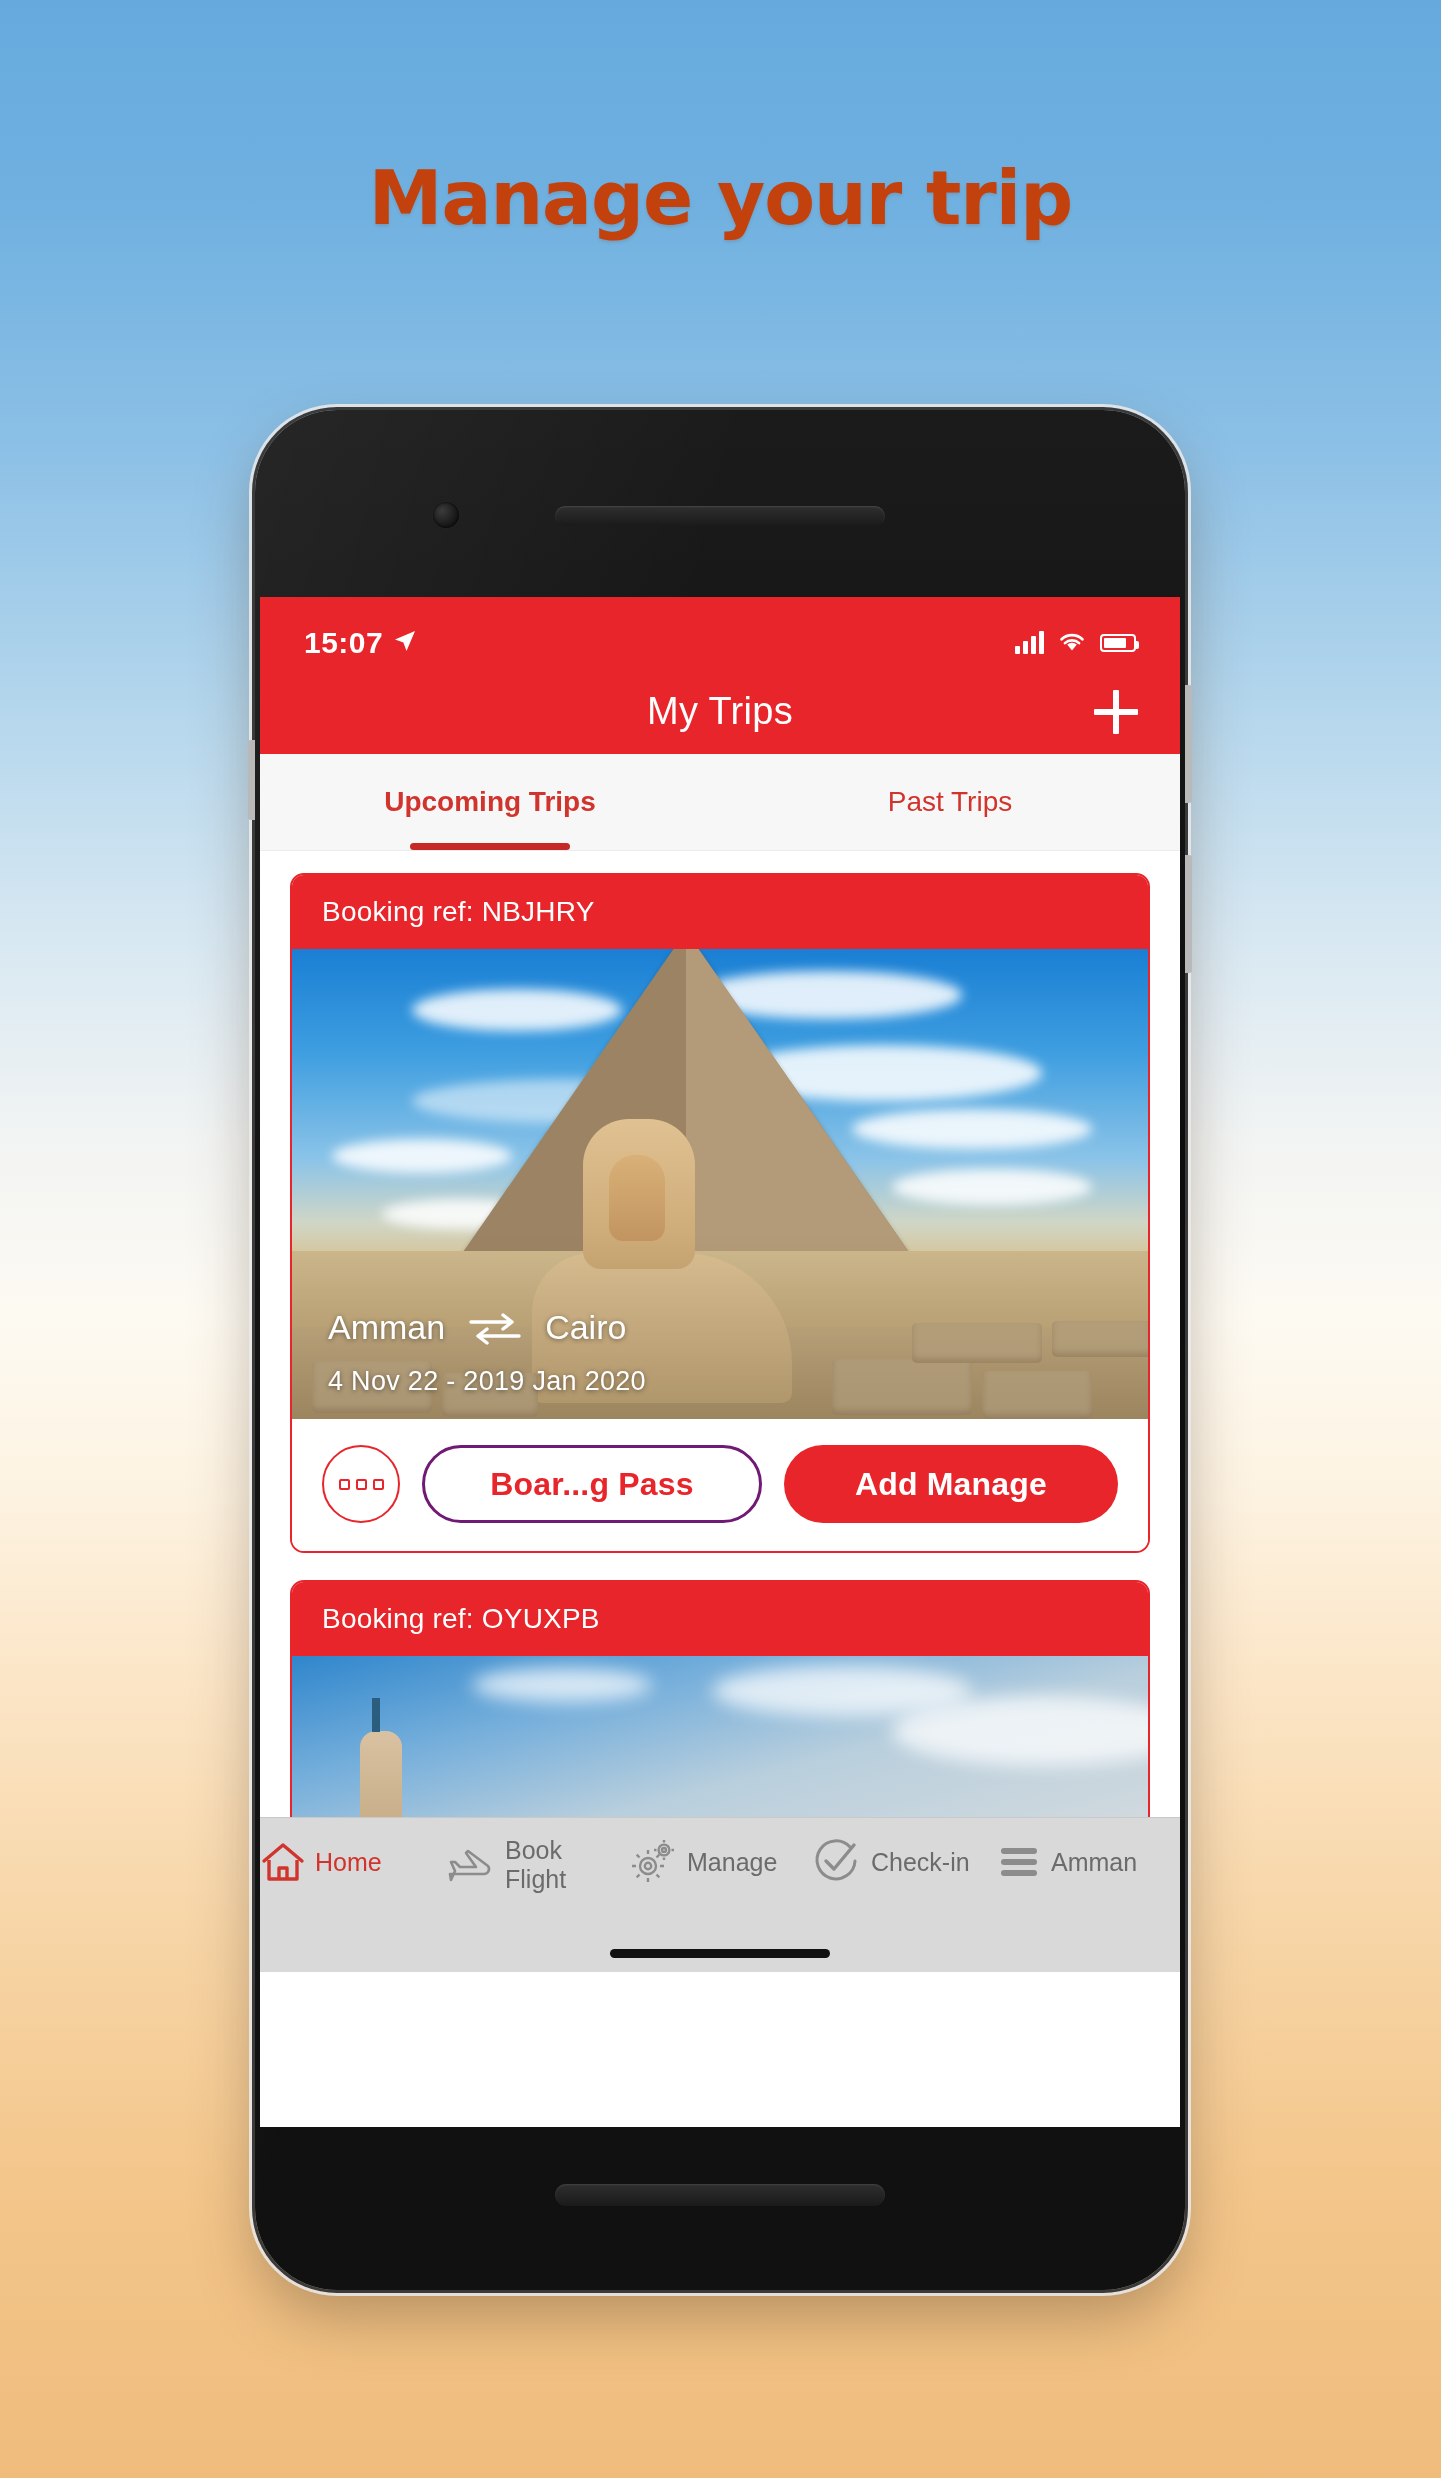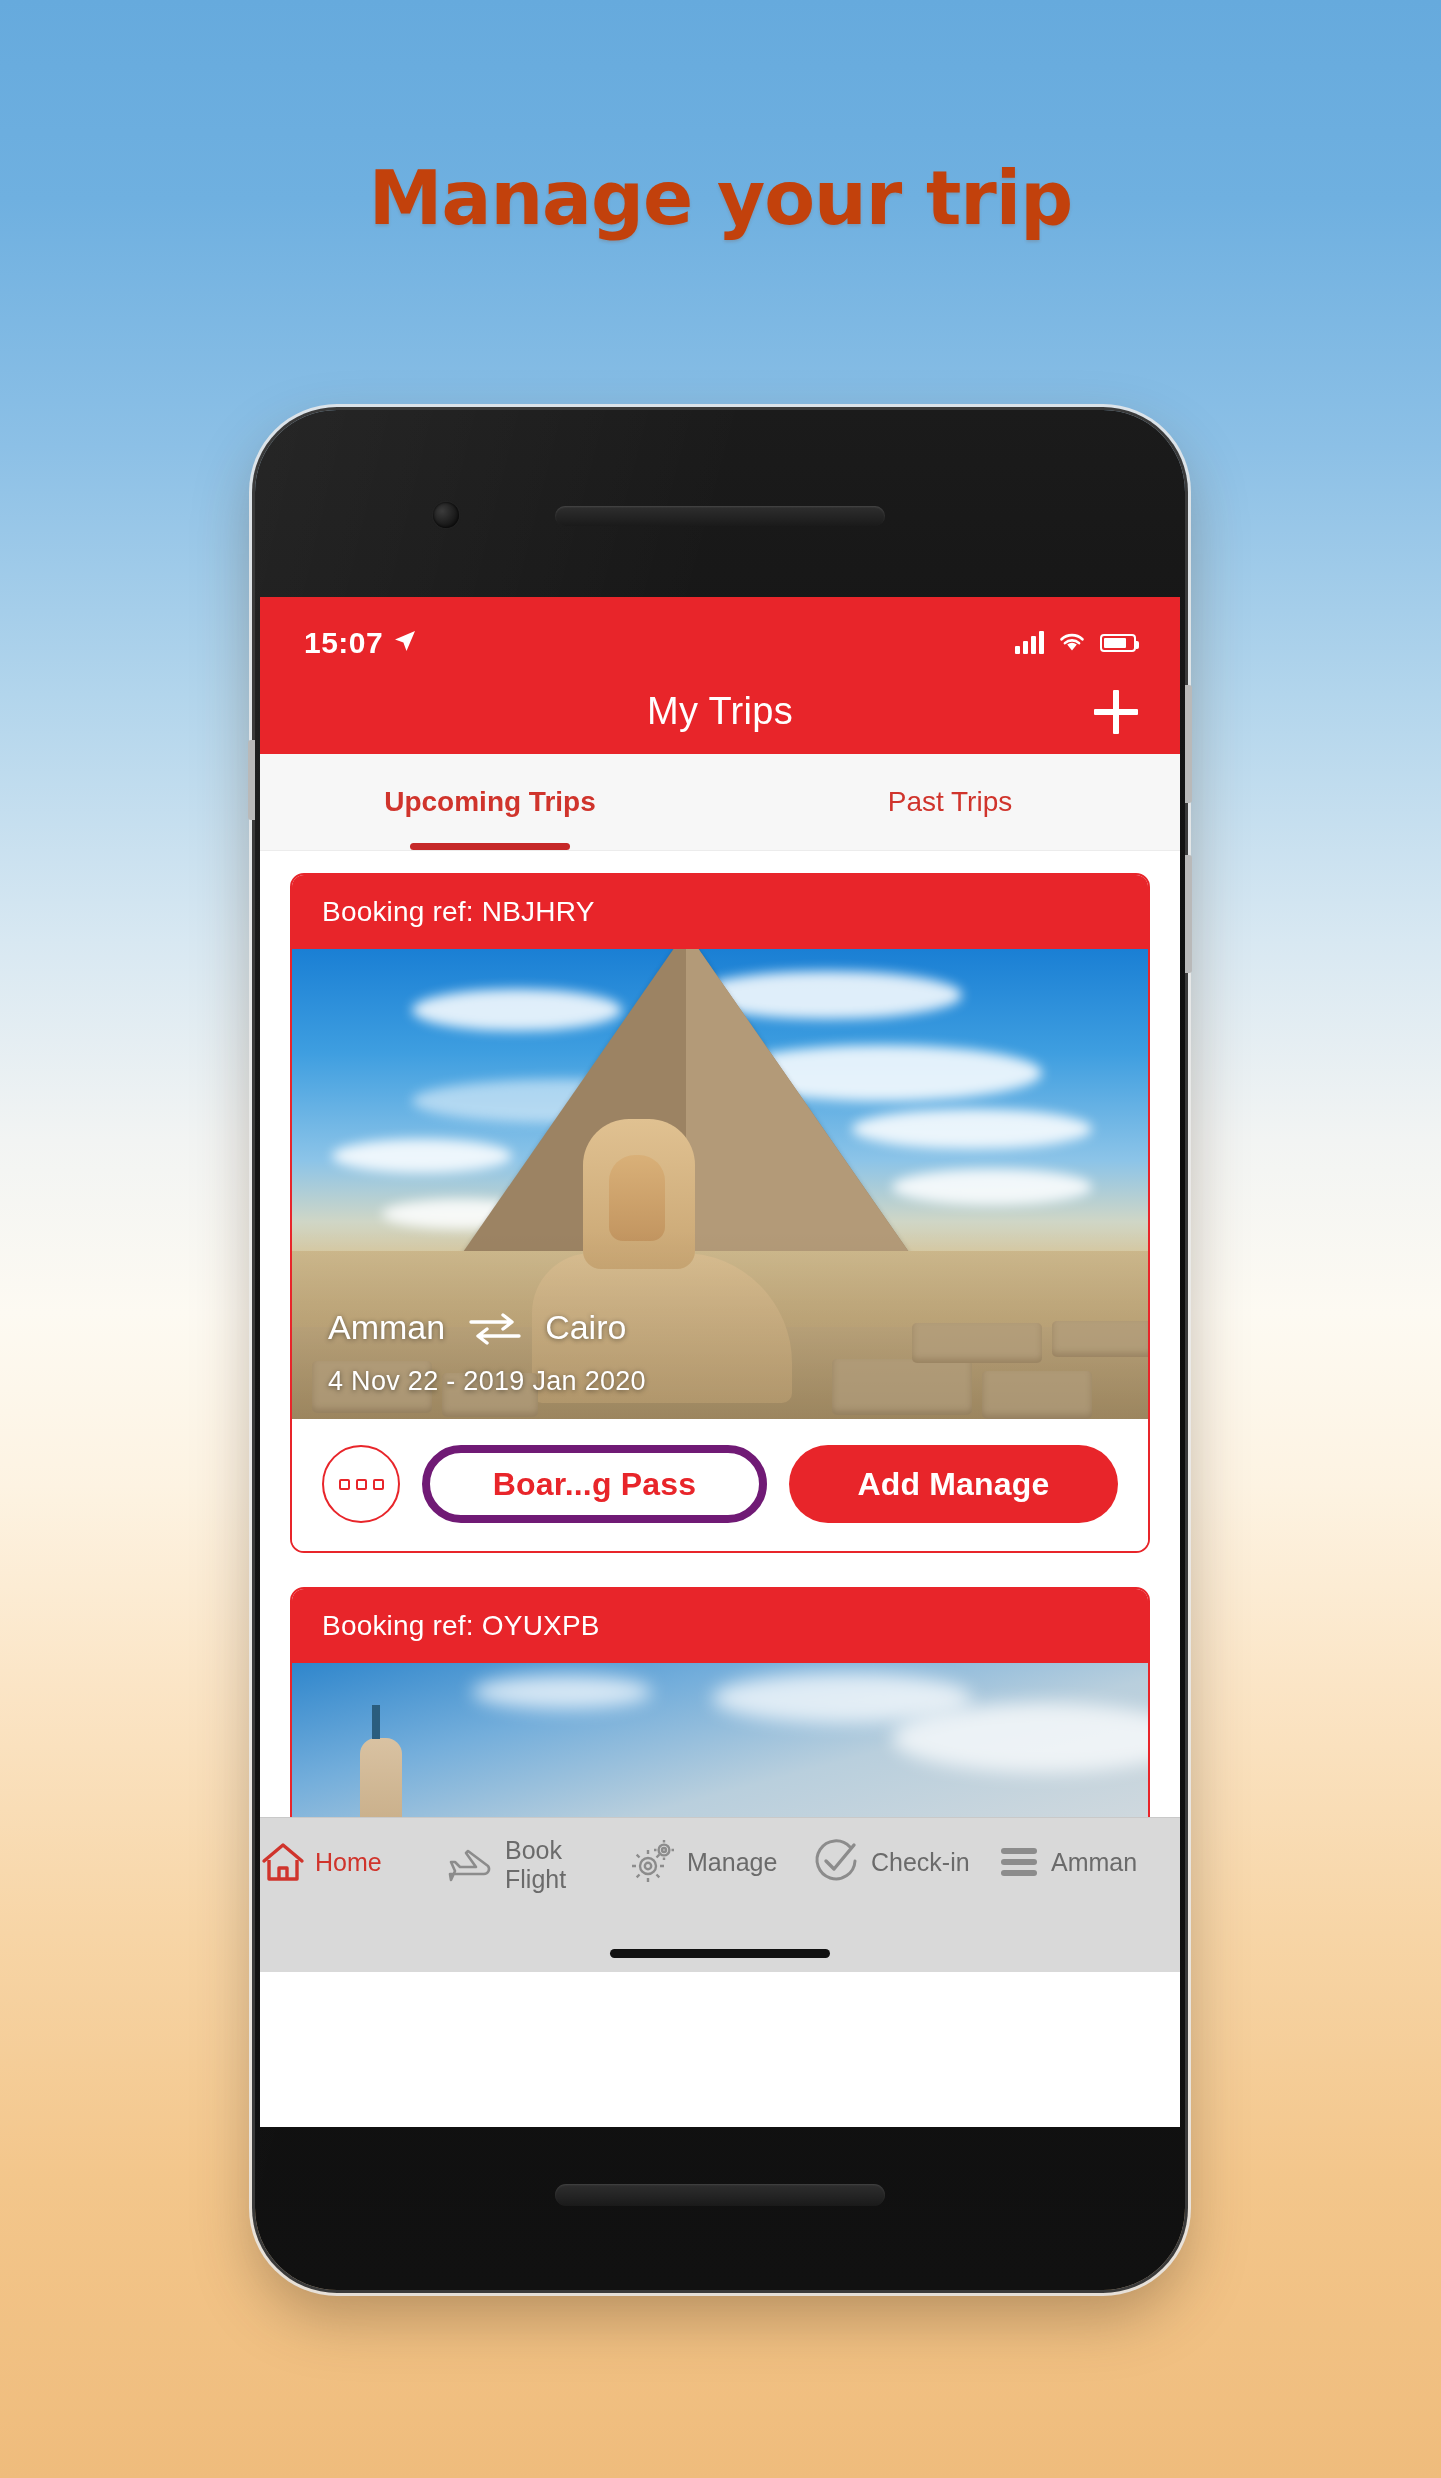--- a/index.html
+++ b/index.html
@@ -160,21 +160,21 @@
   
   .content {
     height:1121px; background:#fff; padding:22px 30px 0 30px;
     position:relative;
   }
   .card {
     border:2px solid #E8252A;
     border-radius:14px;
     overflow:hidden;
     background:#fff;
-    margin-bottom:34px;
+    margin-bottom:27px;
   }
   .card-head {
     background:#E8252A; color:#fff;
     padding:21px 30px; font-size:28px; letter-spacing:.2px;
   }
 
   
   .art {
     position:relative; height:470px; overflow:hidden;
     background:linear-gradient(180deg,#1a7fd4 0%,#3e9ee0 22%,#8cc4e8 45%,#cfd6c6 58%, #d9c79c 66%, #cbb486 78%, #c3aa7d 100%);
@@ -260,21 +260,21 @@
   }
   .dots-btn span {
     width:11px; height:11px; border:2px solid #E8252A; border-radius:2px;
   }
   .btn {
     height:78px; border-radius:40px;
     display:flex; align-items:center; justify-content:center;
     font-size:32px; font-weight:bold; letter-spacing:.2px;
     white-space:nowrap;
   }
-  .btn-outline { flex:1; border:8px solid #701a75; color:#E8252A; background:#fff; }
+  .btn-outline { flex:1; border:3px solid #701a75; color:#E8252A; background:#fff; }
   .btn-solid { flex:1; background:#E8252A; color:#fff; }
 
   
   .art2 {
     position:relative; height:180px; overflow:hidden;
     background:linear-gradient(165deg,#2f86cc 0%,#74aedb 30%,#b9cfdd 60%,#d3dade 100%);
   }
   .minaret {
     position:absolute; bottom:-10px; left:68px;
     width:42px; height:115px;

